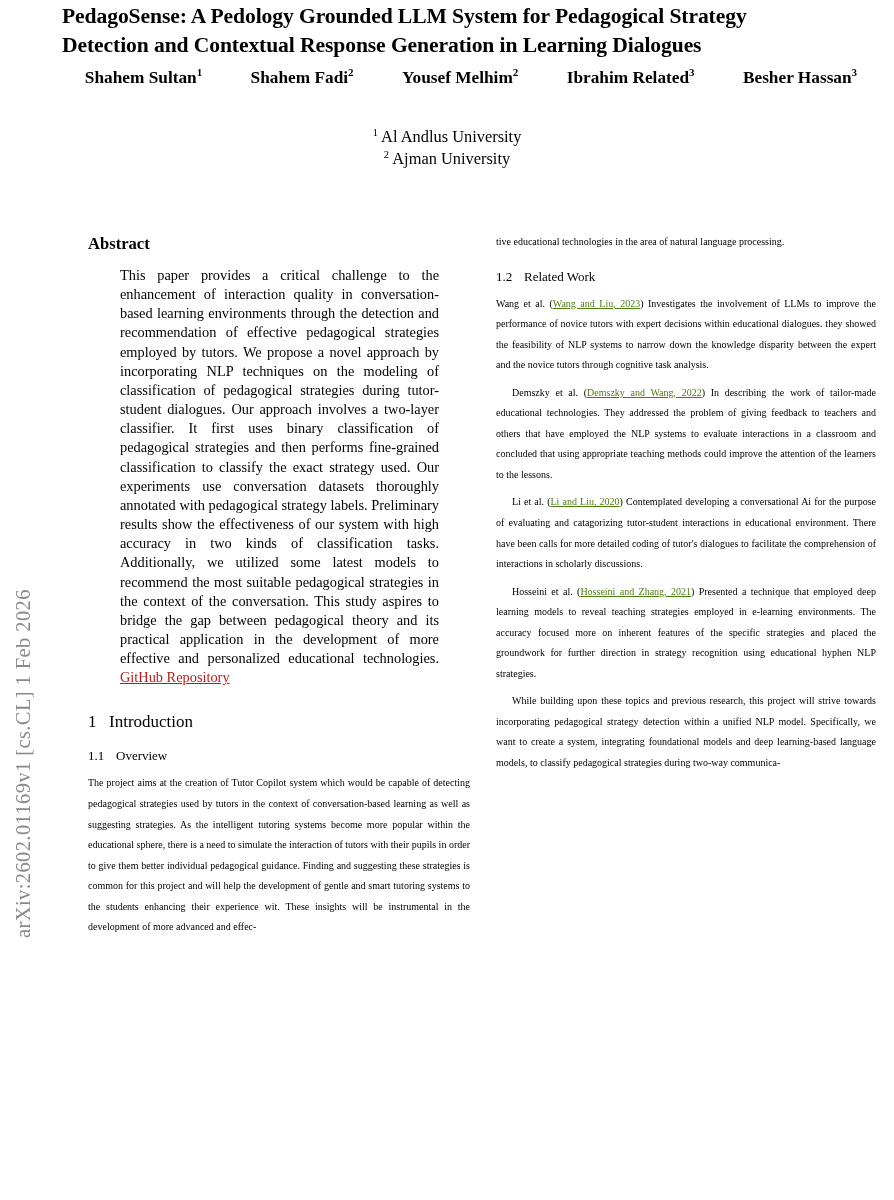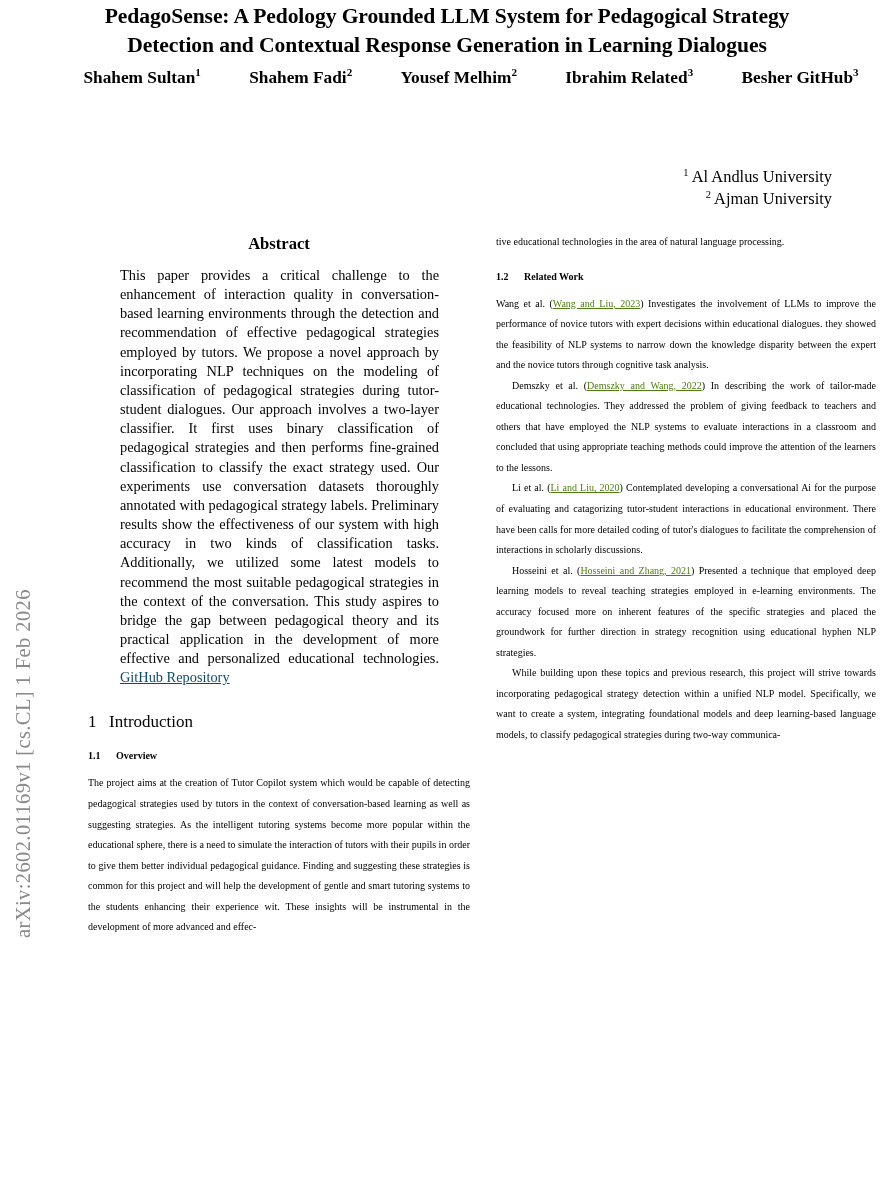--- a/index.html
+++ b/index.html
@@ -46,21 +46,20 @@
     top: 0;
     width: 894px;
     height: 1200px;
   }
 
   .title {
     position: absolute;
     left: 62px;
     top: 2px;
     width: 770px;
-    text-align: center;
     font-size: 21.6px;
     font-weight: bold;
     line-height: 28.5px;
     letter-spacing: -0.1px;
   }
 
   .authors {
     position: absolute;
     left: 48px;
     top: 68px;
@@ -73,43 +72,42 @@
   .authors .author { margin: 0 22px; }
   .authors .author:first-child { margin-left: 0; }
   .authors .author:last-child { margin-right: 0; }
   sup { font-size: 0.64em; vertical-align: super; line-height: 0; font-weight: bold; }
 
   .affiliations {
     position: absolute;
     left: 62px;
     top: 126px;
     width: 770px;
-    text-align: right;
+    text-align: center;
     font-size: 16.4px;
     line-height: 21.6px;
-    margin-top: 40px;
   }
   .affiliations sup { font-weight: normal; }
 
   
   .col-left {
     position: absolute;
     left: 88px;
     top: 232px;
     width: 382px;
   }
   .col-right {
     position: absolute;
     left: 496px;
     top: 232px;
     width: 380px;
   }
 
   .abstract-head {
-    text-align: center;
+    text-align: left;
     font-size: 16.6px;
     font-weight: bold;
     margin: 2px 0 12px 0;
   }
   .abstract-body {
     margin: 0 31px 0 32px;
     font-size: 14.35px;
     line-height: 19.15px;
     text-align: justify;
     text-justify: inter-word;
@@ -118,56 +116,56 @@
 
   h1.sec {
     font-size: 17px;
     font-weight: normal;
     margin: 24px 0 9px 0;
     line-height: 21px;
   }
   h1.sec .num { display: inline-block; min-width: 21px; }
 
   h2.subsec {
-    font-size: 10px;
-    font-weight: bold;
+    font-size: 13px;
+    font-weight: normal;
     margin: 14px 0 8px 0;
     line-height: 19px;
   }
   h2.subsec .num { display: inline-block; min-width: 28px; }
 
   p.body {
     font-size: 10px;
     line-height: 20.55px;
     text-align: justify;
     text-justify: inter-word;
     margin: 0;
     hyphens: none;
   }
   p.body.indent { text-indent: 16px; }
-  p.body + p.body { margin-top: 0; }
-
-  .link { color: #0c4a6e; }
+  p.body + p.body { margin-top: 7px; }
+
+  .link { color: #b91c1c; }
   .cite { color: #4d7c0f; }
 </style>
 </head>
 <body>
 
 <div class="arxiv-stamp">arXiv:2602.01169v1  [cs.CL]  1 Feb 2026</div>
 
 <div class="page">
 
   <div class="title">PedagoSense: A Pedology Grounded LLM System for Pedagogical Strategy Detection and Contextual Response Generation in Learning Dialogues</div>
 
   <div class="authors">
     <span class="author"><span>Shahem Sultan</span><sup>1</sup></span>
     <span class="author"><span>Shahem Fadi</span><sup>2</sup></span>
     <span class="author"><span>Yousef Melhim</span><sup>2</sup></span>
     <span class="author"><span>Ibrahim Related</span><sup>3</sup></span>
-    <span class="author"><span>Besher GitHub</span><sup>3</sup></span>
+    <span class="author"><span>Besher Hassan</span><sup>3</sup></span>
   </div>
 
   <div class="affiliations">
     <div><sup>1</sup> <span>Al Andlus University</span></div>
     <div><sup>2</sup> <span>Ajman University</span></div>
   </div>
 
   <div class="col-left">
 
     <div class="abstract-head">Abstract</div>

